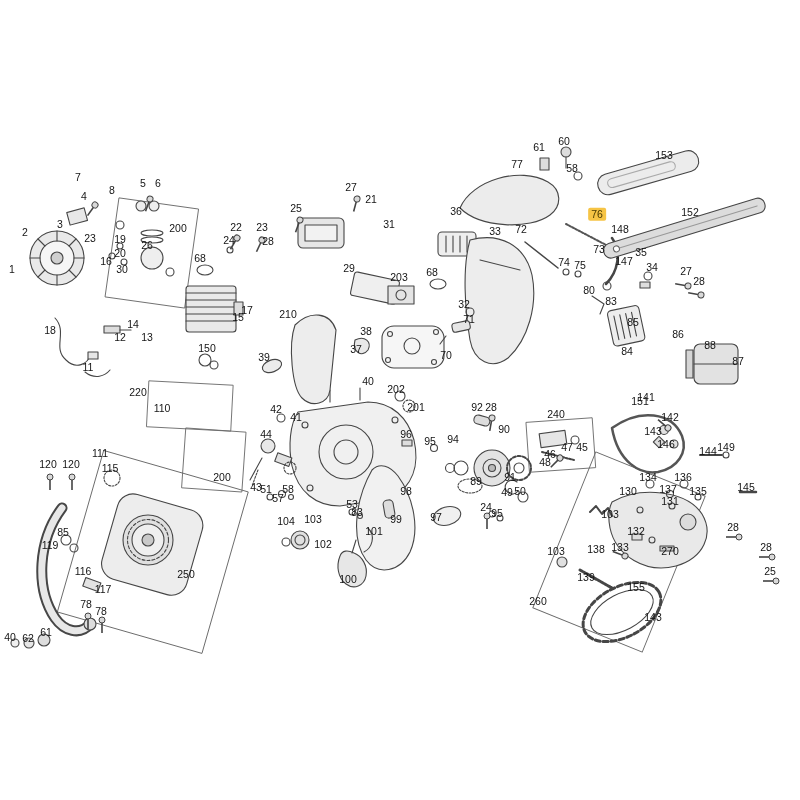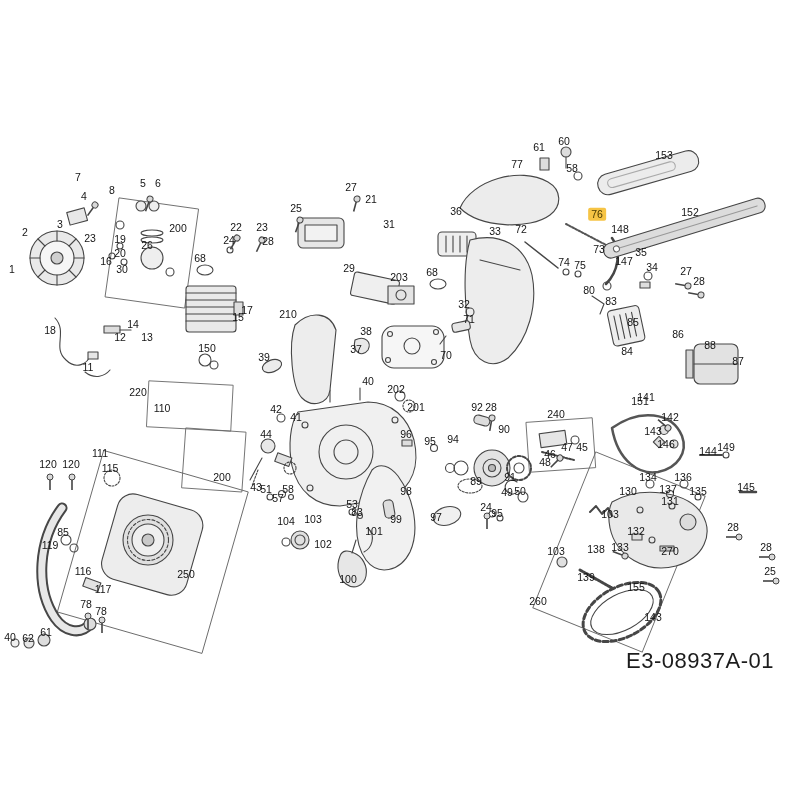--- a/index.html
+++ b/index.html
@@ -450,14 +450,13 @@
       <span class="part-label" style="left: 556px; top: 551px;">103</span>
       <span class="part-label" style="left: 586px; top: 577px;">139</span>
       <span class="part-label" style="left: 636px; top: 587px;">155</span>
       <span class="part-label" style="left: 653px; top: 617px;">143</span>
       <span class="part-label" style="left: 538px; top: 601px;">260</span>
       <span class="part-label" style="left: 733px; top: 527px;">28</span>
       <span class="part-label" style="left: 766px; top: 547px;">28</span>
       <span class="part-label" style="left: 770px; top: 571px;">25</span>
     </div>
 
-  <div class="drawing-number">E3-08937A-01</div>
 </div>
 
 </body></html>

